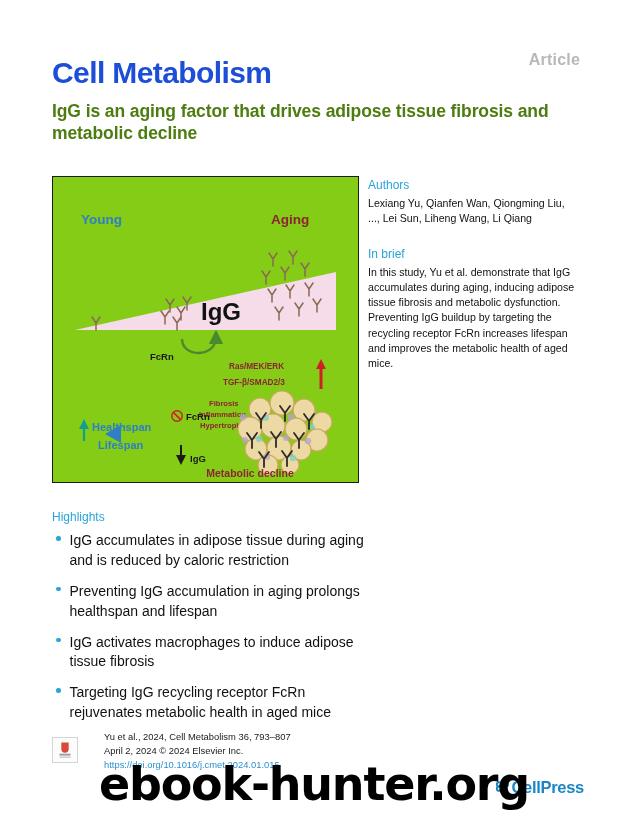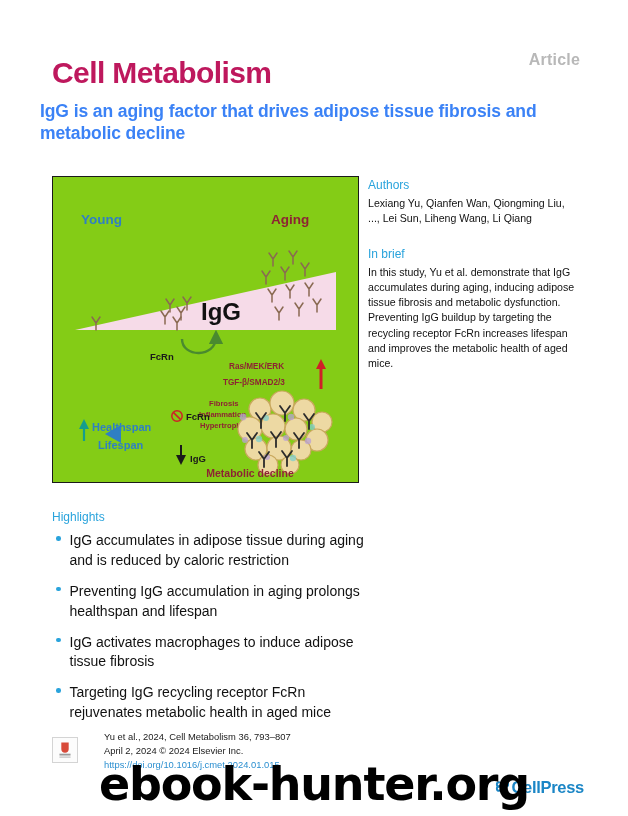--- a/index.html
+++ b/index.html
@@ -20,41 +20,41 @@
     background: #ffffff;
   }
 
   
   .masthead {
     position: absolute;
     left: 52px;
     top: 58px;
     font-size: 30px;
     font-weight: bold;
-    color: #be185d;
+    color: #1d4ed8;
     letter-spacing: -0.6px;
     line-height: 1;
   }
   .article-kicker {
     position: absolute;
     right: 48px;
     top: 51px;
     font-size: 16px;
     font-weight: bold;
     color: #b8b8b8;
     letter-spacing: 0.2px;
   }
   .article-title {
     position: absolute;
-    left: 40px;
+    left: 52px;
     top: 100px;
     width: 500px;
     font-size: 17.5px;
     font-weight: bold;
-    color: #3b82f6;
+    color: #4d7c0f;
     line-height: 1.26;
     letter-spacing: -0.1px;
   }
 
   
   .sec-head {
     color: #29a3dc;
     font-size: 12px;
     font-weight: normal;
     margin-top: 20px;

